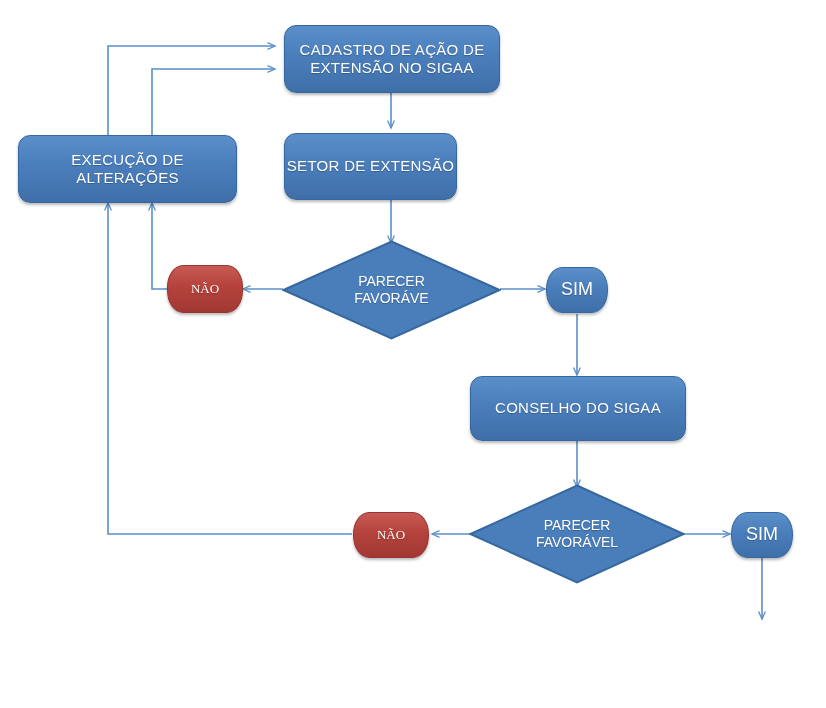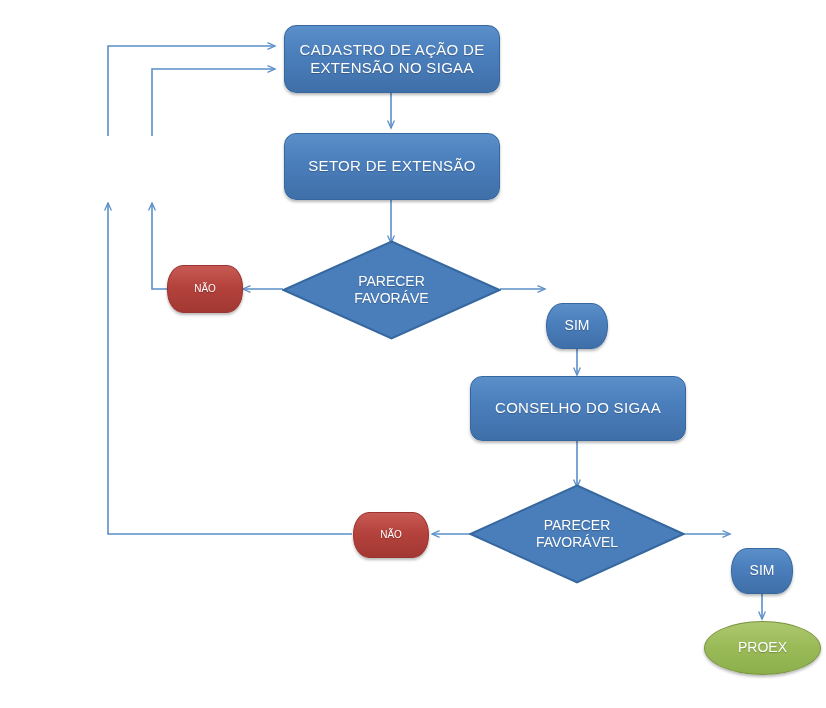--- a/index.html
+++ b/index.html
@@ -48,30 +48,30 @@
     box-shadow: 0 2px 3px rgba(0,0,0,0.28);
     font-size: 15px;
     letter-spacing: 0.3px;
   }
   
   .n-pill-blue {
     background: linear-gradient(180deg, #5b8fc9 0%, #4a7ebb 45%, #3f6fa8 100%);
     border: 1.5px solid #36689f;
     border-radius: 16px / 22px;
     box-shadow: 0 2px 3px rgba(0,0,0,0.28);
-    font-size: 14px;
-    margin-top: 36px;
+    font-size: 18px;
   }
   
   .n-pill-red {
     background: linear-gradient(180deg, #c75a54 0%, #b5423c 45%, #a23833 100%);
     border: 1.5px solid #9a3430;
     border-radius: 16px / 22px;
     box-shadow: 0 2px 3px rgba(0,0,0,0.28);
-    font-size: 10px;
+    font-size: 13px;
+    font-family: Liberation Serif, serif;
   }
   
   .n-dec {
     background: transparent;
     border: 0;
     font-size: 14px;
     text-align: center;
   }
   .n-dec .diamond-svg {
     position: absolute;
@@ -155,22 +155,26 @@
     <g>
       <path d="M152,136 L152,69 L275,69" fill="none" stroke="#5b8fc9" stroke-width="1.6" marker-end="url(#arrowOpen)"></path>
     </g>
   </svg>
 
   <div class="node n-proc" style="left:284px; top:25px; width:216px; height:68px;">
     <span class="label">CADASTRO DE AÇÃO DE
 EXTENSÃO NO SIGAA</span>
   </div>
 
-
-  <div class="node n-proc" style="left:284px; top:133px; width:216px; height:67px;">
+  <div class="node n-proc" style="left:18px; top:135px; width:219px; height:68px;">
+    <span class="label">EXECUÇÃO DE
+ALTERAÇÕES</span>
+  </div>
+
+  <div class="node n-proc" style="left:284px; top:133px; width:173px; height:67px;">
     <span class="label">SETOR DE EXTENSÃO</span>
   </div>
 
   <div class="node n-dec" style="left:282px; top:240px; width:219px; height:100px;">
     <svg class="diamond-svg" viewBox="0 0 219 100" preserveAspectRatio="none">
       <polygon points="109.5,1.5 217.5,50 109.5,98.5 1.5,50" fill="#4a7ebb" stroke="#36689f" stroke-width="2"></polygon>
     </svg>
     <span class="label">PARECER
 FAVORÁVE</span>
   </div>
@@ -196,17 +200,14 @@
   </div>
 
   <div class="node n-pill-red" style="left:353px; top:512px; width:76px; height:46px;">
     <span class="label">NÃO</span>
   </div>
 
   <div class="node n-pill-blue" style="left:731px; top:512px; width:62px; height:46px;">
     <span class="label">SIM</span>
   </div>
 
-  <div class="node n-ellipse" style="left:704px; top:621px; width:117px; height:54px;">
-    <span class="label">PROEX</span>
-  </div>
 
 </div>
 
 </body></html>

